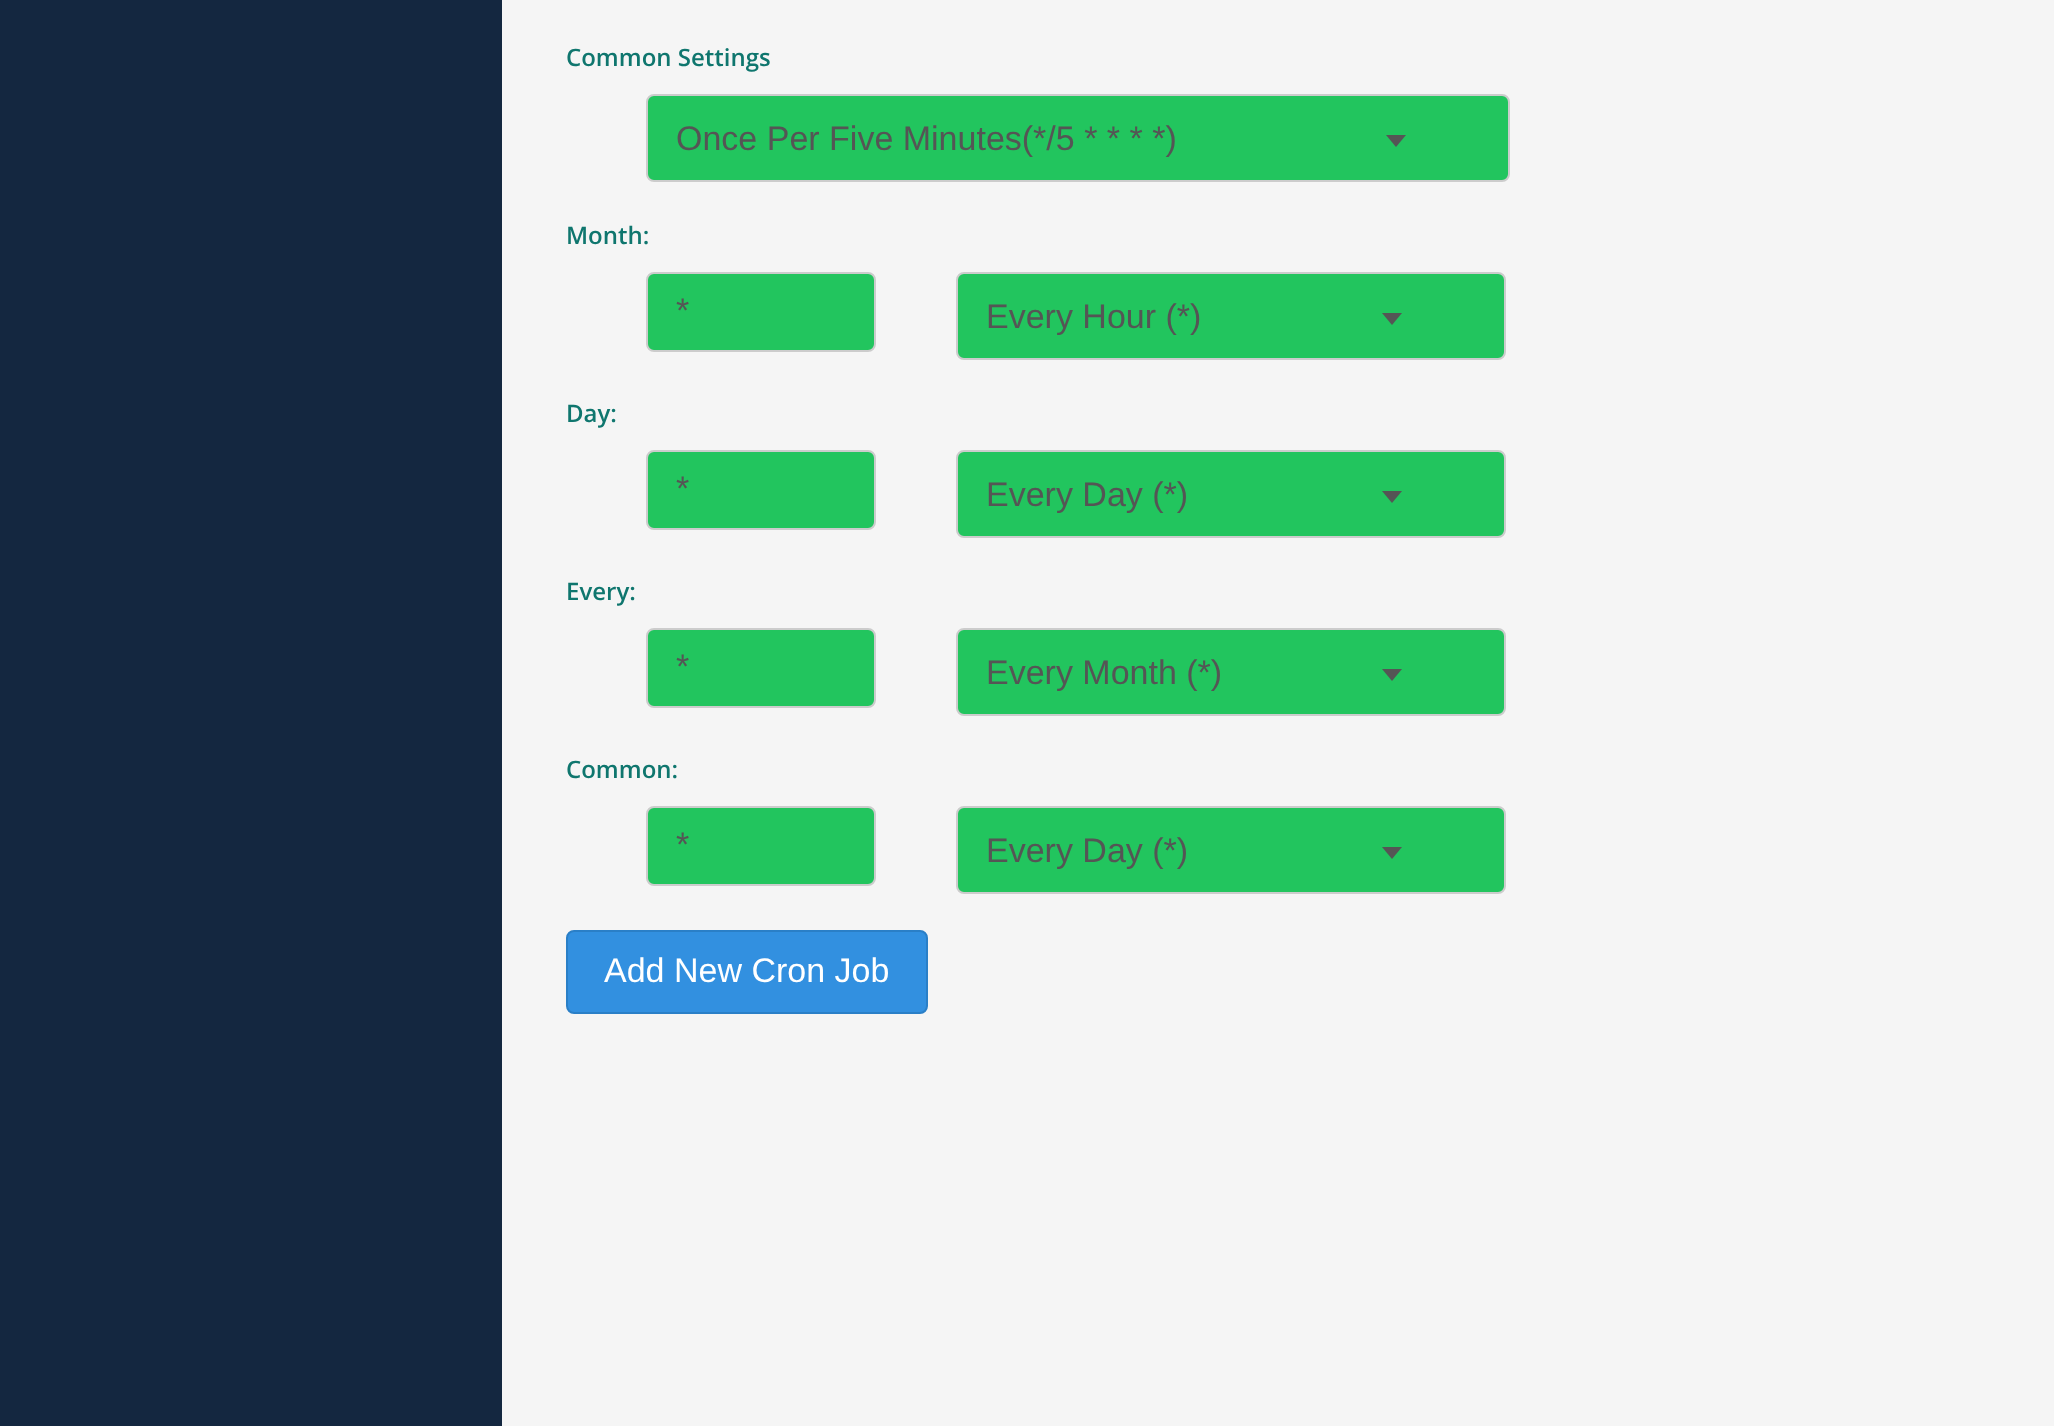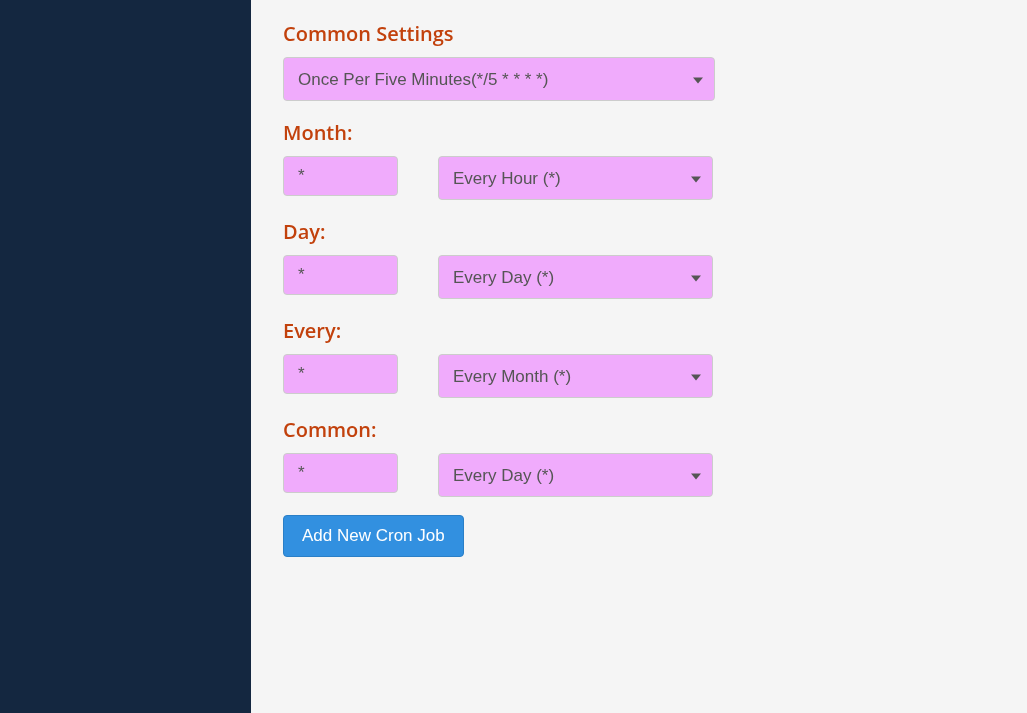--- a/index.html
+++ b/index.html
@@ -17,35 +17,36 @@
     }
     .main {
       flex: 1;
       padding: 20px 32px;
     }
     .form-group {
       margin-bottom: 18px;
     }
     .form-label {
       display: block;
-      font-size: 20px;
+      font-size: 12px;
       font-weight: 600;
-      color: #c2410c;
+      color: #0f766e;
       margin-bottom: 10px;
     }
     .form-control {
       display: block;
       width: 100%;
       padding: 10px 14px;
       font-size: 17px;
       color: #555;
-      background: #f0abfc;
+      background: #22c55e;
       border: 1px solid #ccc;
       border-radius: 4px;
       height: 44px;
+      margin-left: 40px;
     }
     input.form-control {
       height: 40px;
     }
     .select-wrapper {
       position: relative;
       display: block;
     }
     .select-wrapper select {
       appearance: none;

